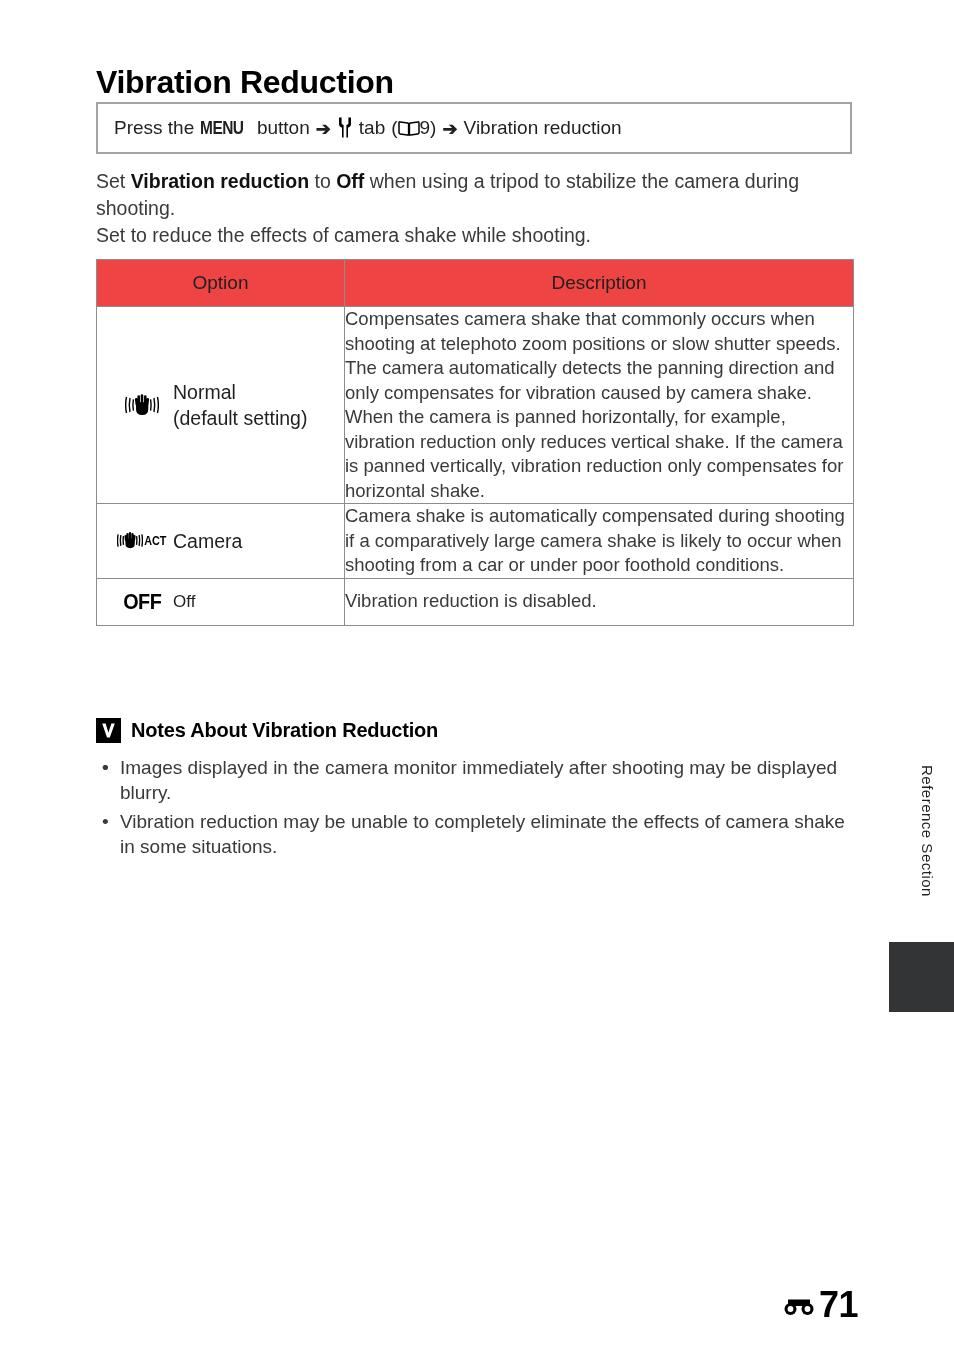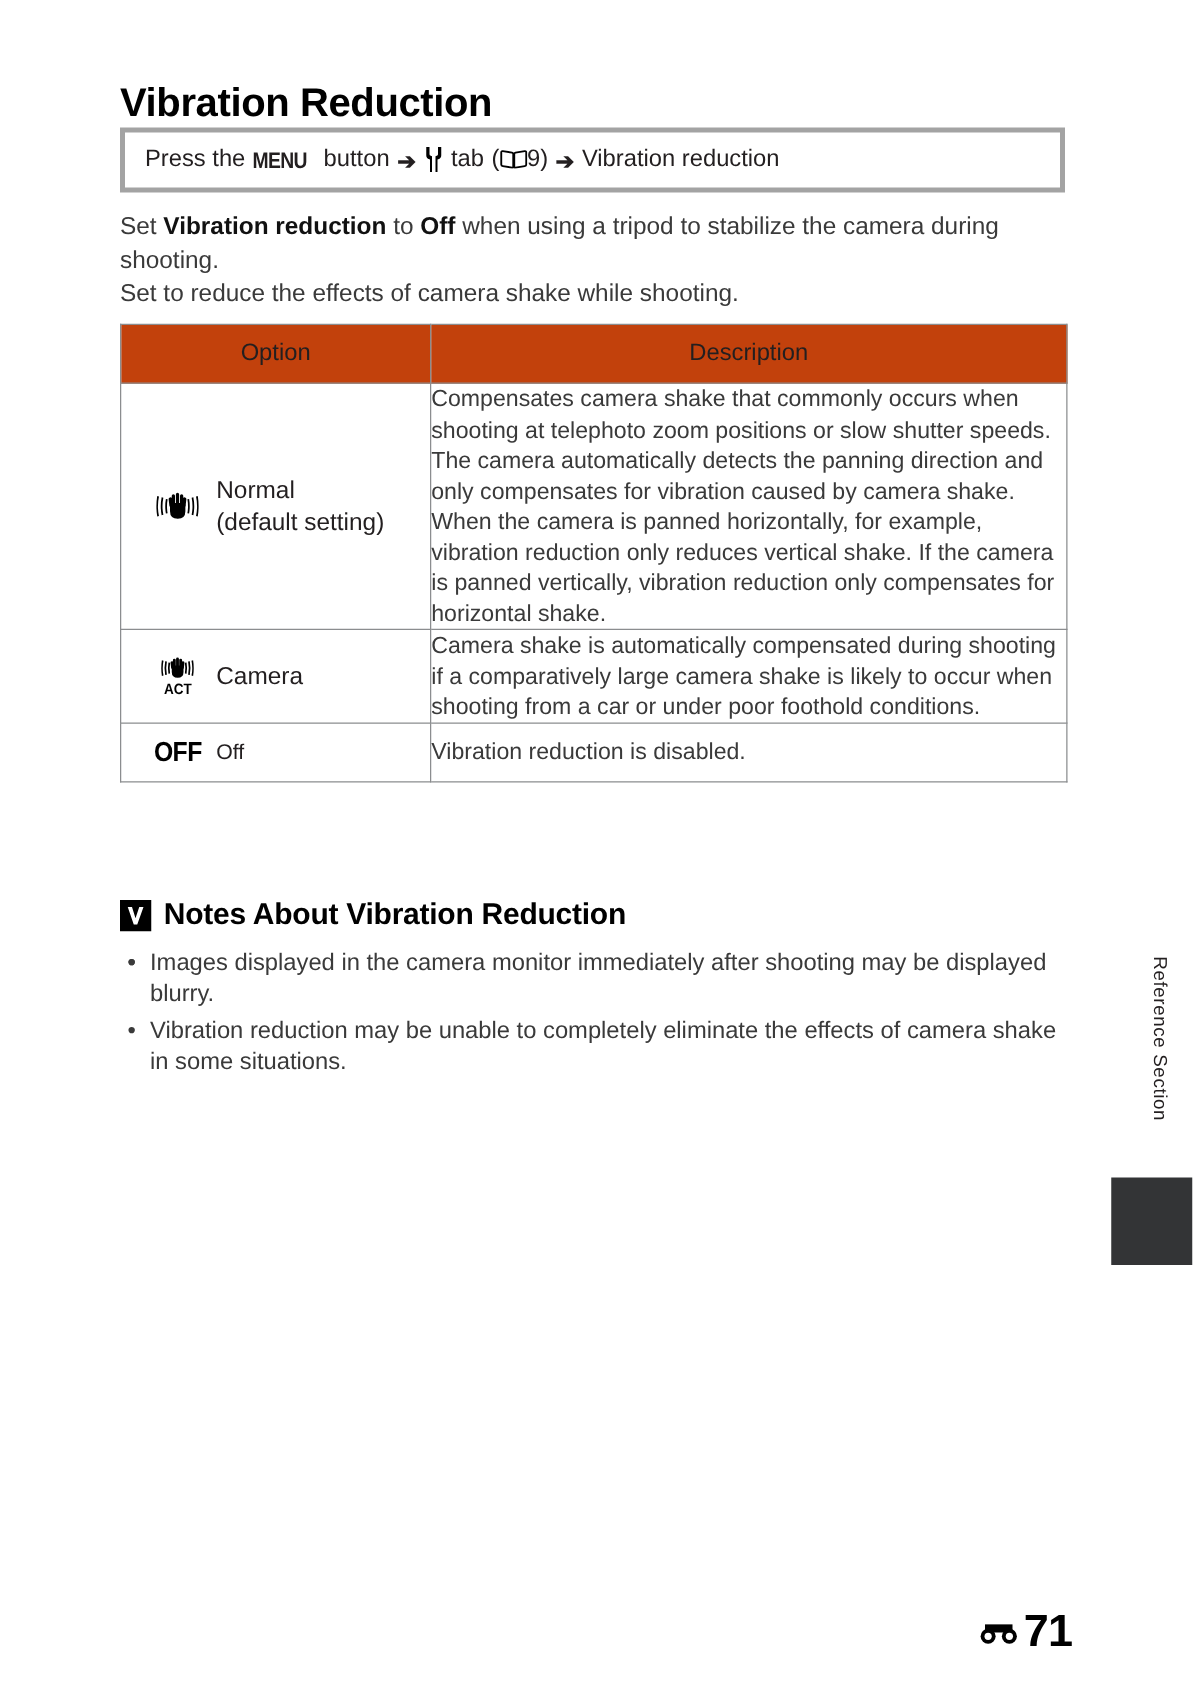--- a/index.html
+++ b/index.html
@@ -33,21 +33,21 @@
     line-height: 1.1;
   }
 
   
   .menu-path-box {
     position: absolute;
     left: 96px;
     top: 102px;
     width: 756px;
     height: 52px;
-    border: 4px solid #a3a3a3;
+    border: 2px solid #a3a3a3;
     box-sizing: border-box;
     display: flex;
     align-items: center;
   }
   .menu-path-text {
     padding-left: 16px;
     font-size: 19px;
     color: #231f20;
     white-space: nowrap;
     display: flex;
@@ -108,21 +108,21 @@
     width: 757px;
     border-collapse: collapse;
     table-layout: fixed;
   }
   .opt-table td, .opt-table th {
     border: 1px solid #8b8d8f;
     padding: 0;
     vertical-align: middle;
   }
   .opt-table thead th {
-    background: #c2410c;
+    background: #ef4444;
     height: 46px;
     font-size: 19px;
     font-weight: normal;
     color: #231f20;
     text-align: center;
   }
   .col-opt  { width: 248px; }
   .col-desc { width: 509px; }
 
   .opt-cell {
@@ -149,21 +149,21 @@
     font-size: 18.5px;
     line-height: 24.5px;
     color: #3a3a3a;
   }
 
   
   .vr-icon { display: block; }
   .vr-icon.normal { width: 34px; height: 24px; }
   .vr-act-wrap {
     display: flex;
-    flex-direction: column;
+    flex-direction: row;
     align-items: center;
     line-height: 1;
   }
   .vr-icon.active { width: 26px; height: 19px; }
   .act-text {
     font-family: "Liberation Sans Narrow", "Liberation Sans", sans-serif;
     font-weight: bold;
     font-size: 12px;
     letter-spacing: 0px;
     transform: scaleX(0.9);
@@ -197,21 +197,21 @@
     width: 25px;
     height: 25px;
     background: #000;
     display: inline-flex;
     align-items: center;
     justify-content: center;
     flex: 0 0 25px;
   }
   .note-badge svg { width: 17px; height: 17px; display: block; }
   .notes-title {
-    font-size: 24px;
+    font-size: 20px;
     font-weight: bold;
     color: #000;
     letter-spacing: -0.2px;
   }
   .note-list {
     margin: 0;
     padding: 0;
     list-style: none;
   }
   .note-item {

